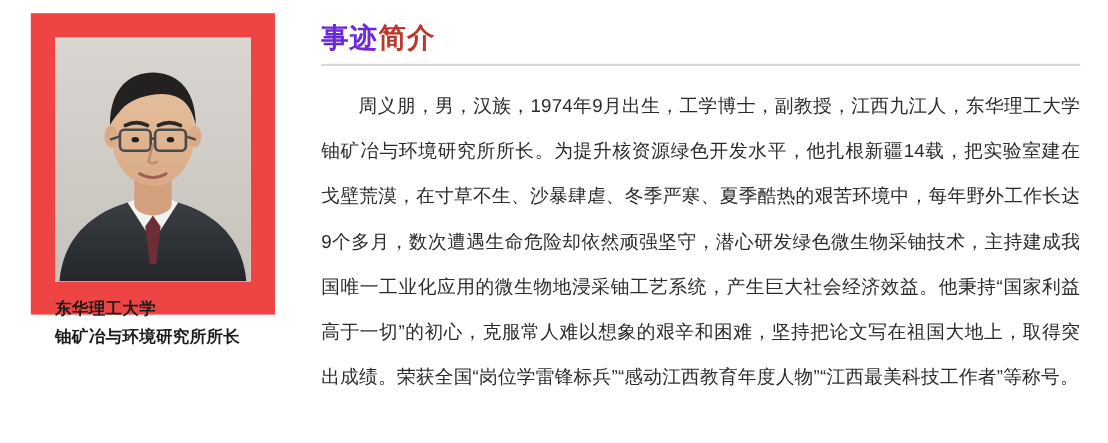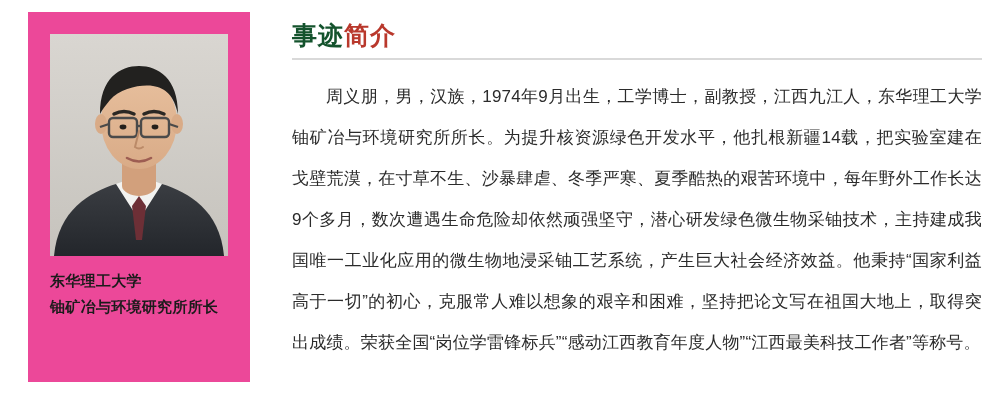--- a/index.html
+++ b/index.html
@@ -18,22 +18,22 @@
     width: 1007px;
     height: 403px;
     box-sizing: border-box;
   }
   
   .profile-card {
     position: absolute;
     left: 28px;
     top: 12px;
     width: 222px;
-    height: 370px;
-    background: #ec4899;
+    height: 274px;
+    background: #ef4444;
     box-sizing: border-box;
   }
   .portrait-wrap {
     position: absolute;
     left: 22px;
     top: 22px;
     width: 178px;
     height: 222px;
     background: #e8e8e8;
     overflow: hidden;
@@ -63,21 +63,21 @@
     width: 690px;
   }
   .section-title {
     font-size: 25px;
     line-height: 34px;
     font-weight: bold;
     letter-spacing: 1px;
     margin: 0 0 6px 0;
     white-space: nowrap;
   }
-  .section-title .t1 { color: #14532d; }
+  .section-title .t1 { color: #6d28d9; }
   .section-title .t2 { color: #b9382c; margin-top: 48px; }
   .title-rule {
     width: 100%;
     height: 2px;
     background: #d9d9d9;
     margin: 4px 0 16px 0;
   }
   .body-text {
     font-size: 17px;
     line-height: 41px;

